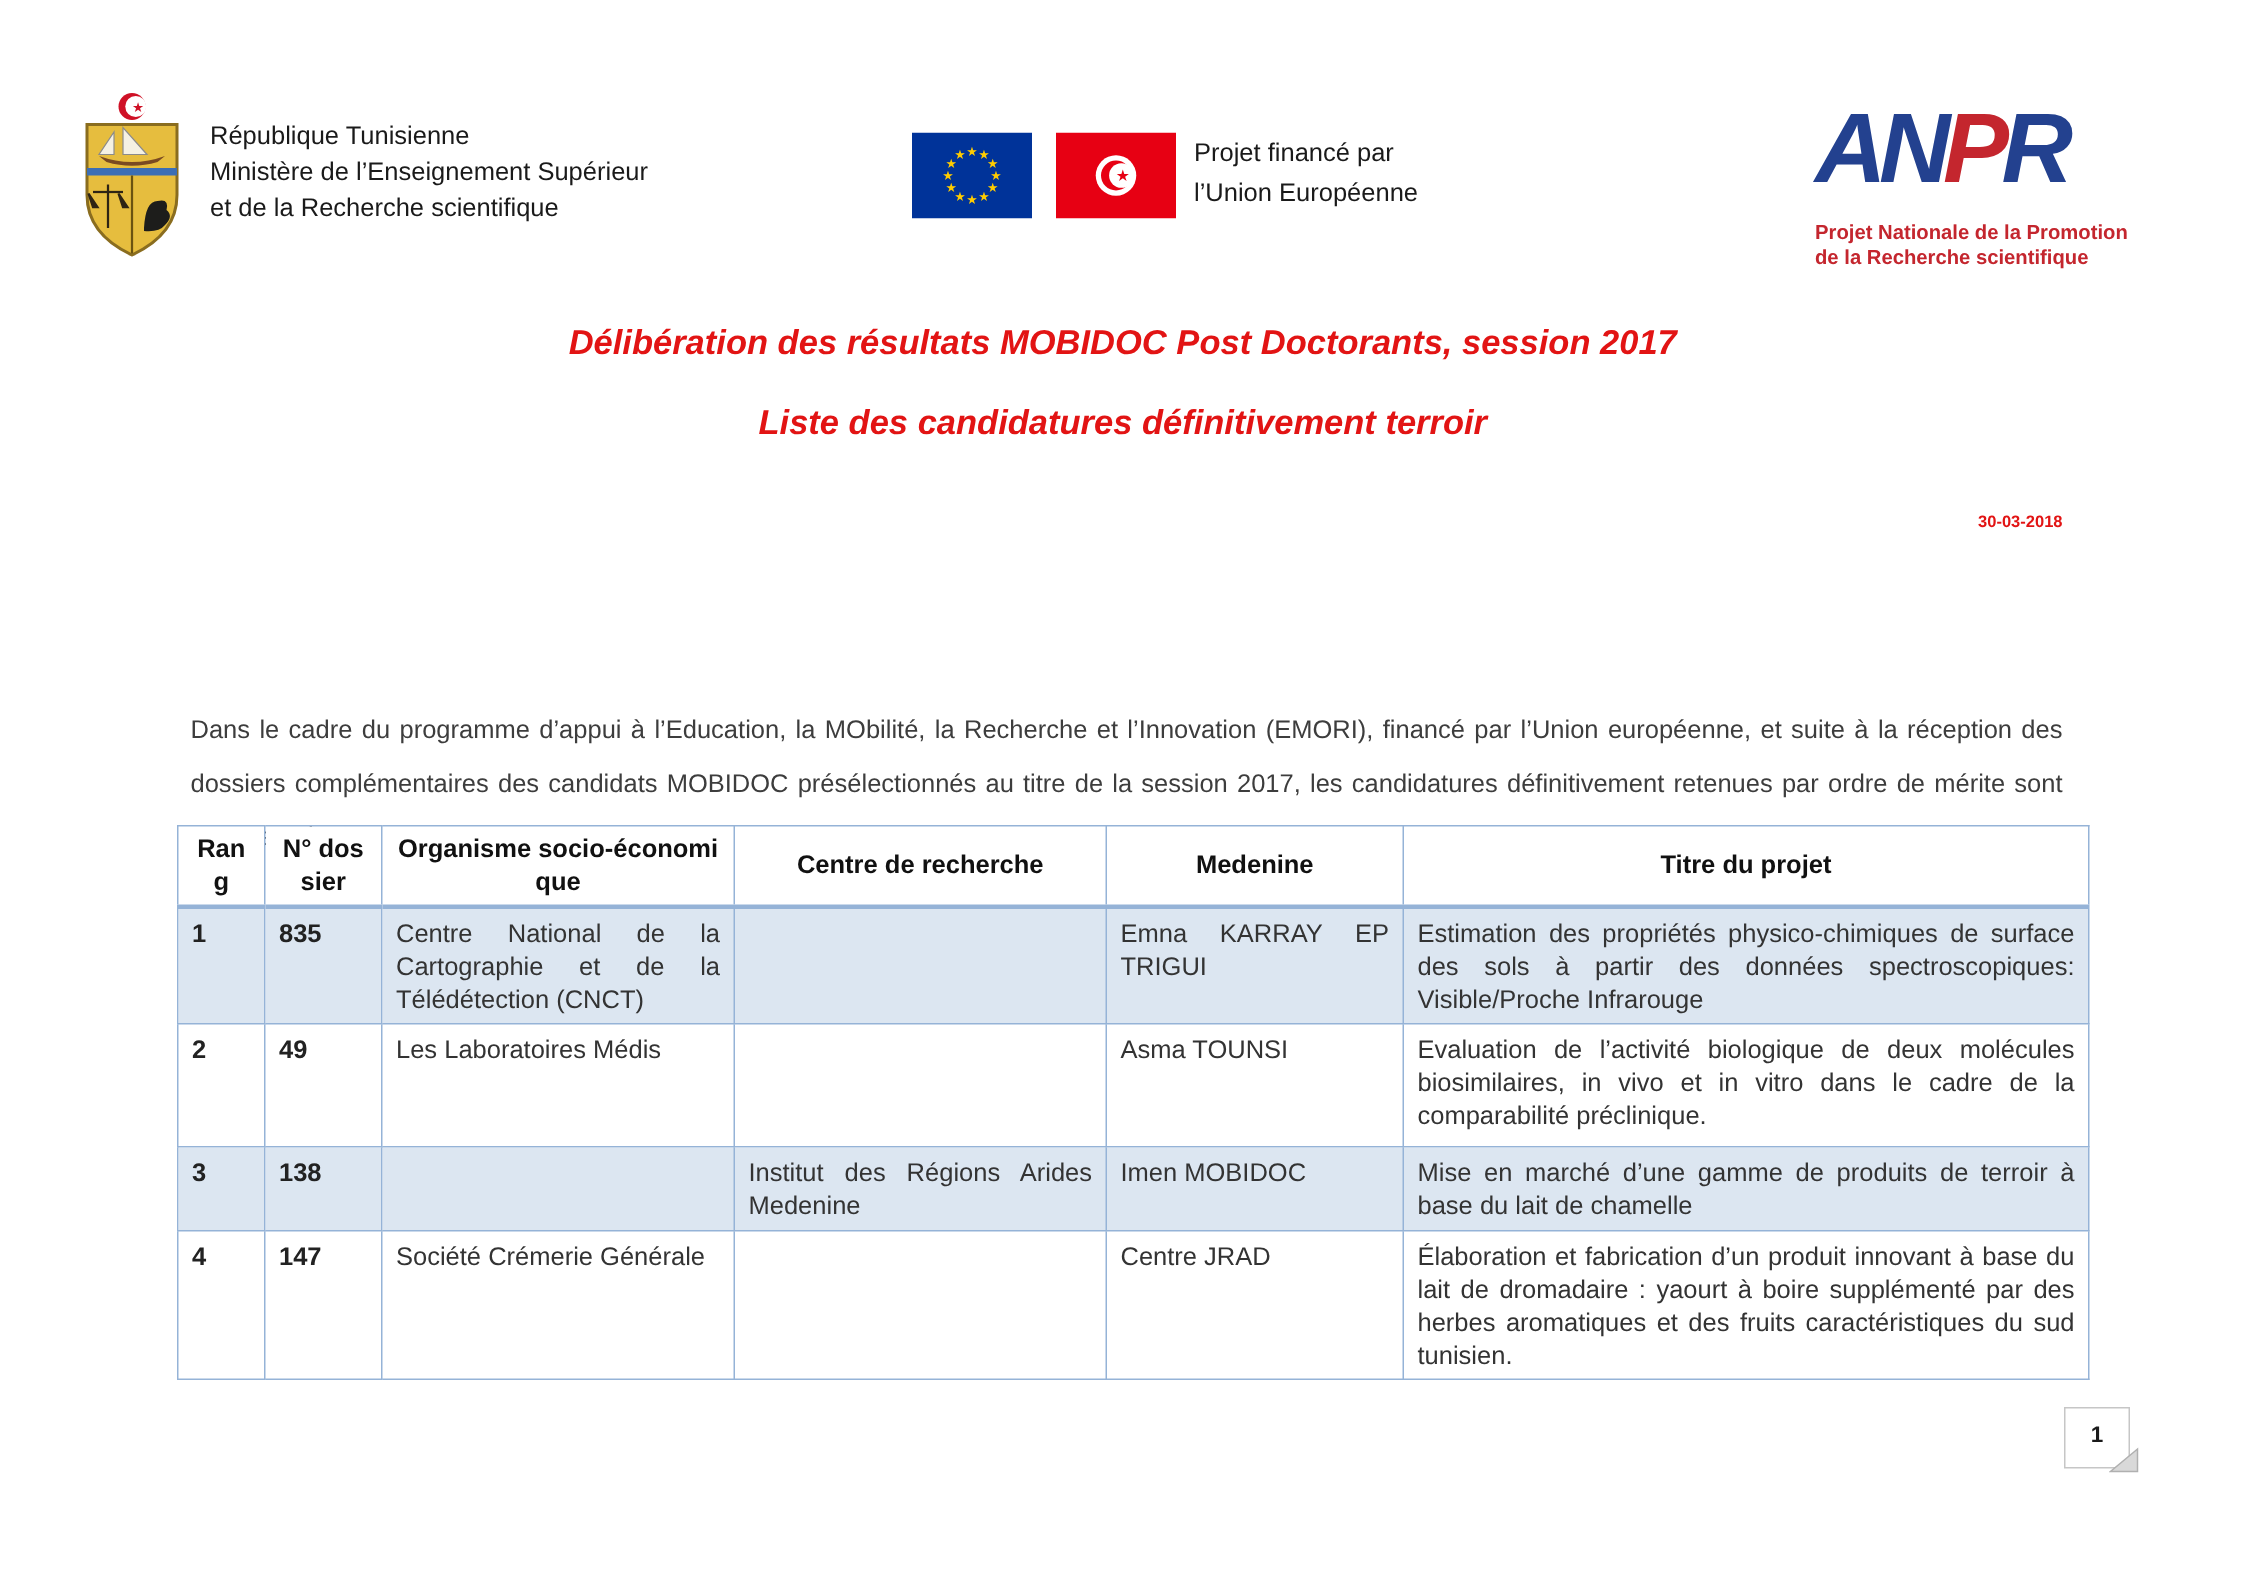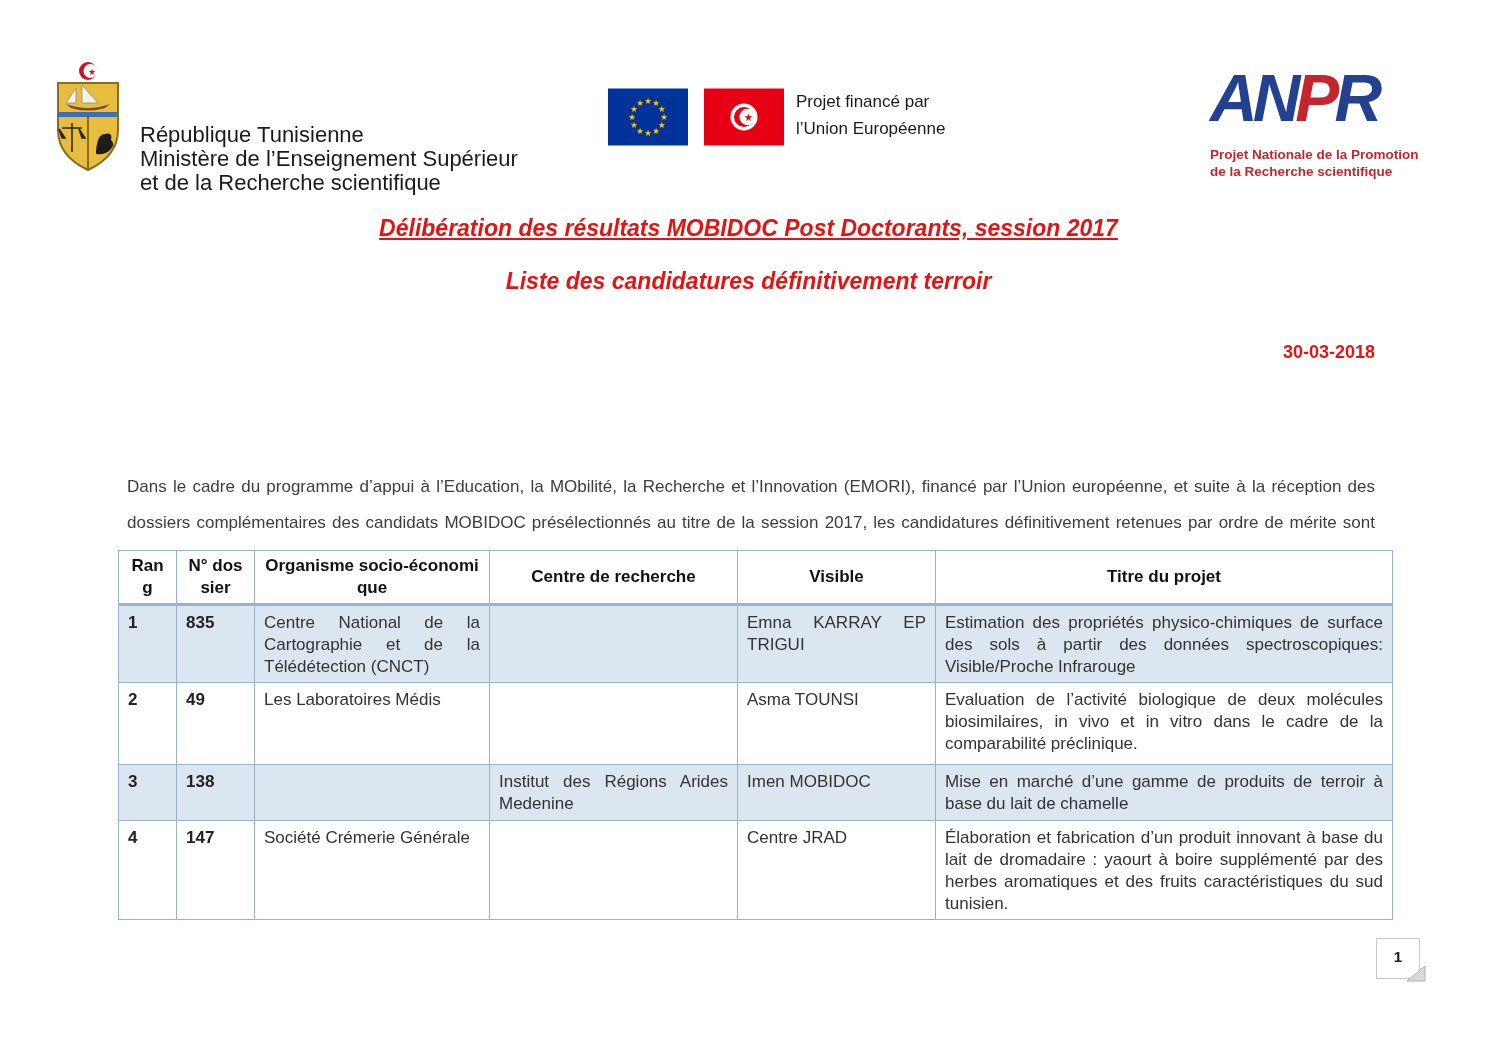--- a/index.html
+++ b/index.html
@@ -15,36 +15,36 @@
     --anpr_red:#c4262e;
   }
   *{margin:0;padding:0;box-sizing:border-box;}
   html,body{background:#ffffff;}
   .page{
     position:relative;width:1497px;height:1058px;background:#ffffff;
     font-family:"Liberation Sans",sans-serif;color:var(--text);overflow:hidden;
   }
   
   .coat{position:absolute;left:52px;top:60px;width:72px;height:112px;}
-  .gov-text{position:absolute;left:140px;top:79px;font-size:22px;line-height:24px;color:#1a1a1a;margin-top:44px;}
+  .gov-text{position:absolute;left:140px;top:79px;font-size:17px;line-height:24px;color:#1a1a1a;}
   .flag{position:absolute;top:88px;width:80px;height:58px;}
   .flag-eu{left:608px;}
   .flag-tn{left:704px;}
   .funding-text{position:absolute;left:796px;top:88px;font-size:17px;line-height:27px;color:#1a1a1a;}
   .anpr{position:absolute;left:1210px;top:52px;width:240px;text-align:left;}
   .anpr-letters{font-size:66px;font-weight:bold;letter-spacing:-5px;line-height:92px;font-style:italic;}
   .anpr-letters .l{color:var(--anpr_blue);}
   .anpr-letters .l.red{color:var(--anpr_red);}
   .anpr-caption{color:var(--anpr_red);font-size:13.5px;font-weight:bold;line-height:17px;margin-top:2px;}
   
   .doc-title{position:absolute;left:0;width:100%;text-align:center;color:var(--red);
     font-size:23px;font-weight:bold;font-style:italic;}
-  .t1{top:215px;text-decoration:underline;}
+  .t1{top:215px;}
   .t2{top:268px;}
-  .doc-date{position:absolute;top:342px;right:122px;color:var(--red);font-size:18px;font-weight:bold;}
+  .doc-date{position:absolute;top:342px;right:122px;color:var(--red);font-size:11px;font-weight:bold;}
   
   .intro{position:absolute;left:127px;top:437px;width:1248px;font-size:17px;line-height:35.5px;
     color:var(--text);text-align:justify;margin-top:32px;}
   
   table.results{position:absolute;left:118px;top:550px;width:1274px;border-collapse:collapse;
     table-layout:fixed;font-size:17px;color:#333;}
   table.results th,table.results td{border:1px solid var(--table_border);padding:4px 9px;overflow:hidden;}
   table.results thead th{font-weight:bold;color:#111;text-align:center;vertical-align:middle;
     height:50px;background:#fff;border-bottom:3px solid var(--table_border);word-break:break-all;line-height:22px;}
   table.results td{vertical-align:top;line-height:22px;padding-top:6px;}
@@ -148,21 +148,21 @@
       <col style="width:248px">
         <col style="width:198px">
         <col style="width:457px">
     </colgroup>
     <thead>
       <tr>
         <th>Rang</th>
         <th>N° dossier</th>
         <th>Organisme socio-économique</th>
         <th>Centre de recherche</th>
-        <th>Visible</th>
+        <th>Medenine</th>
         <th>Titre du projet</th>
       </tr>
     </thead>
     <tbody>
         <tr class="row r0 shaded">
       <td class="c-rang">1</td>
       <td class="c-dossier">835</td>
       <td class="c-org">Centre National de la Cartographie et de la Télédétection (CNCT)</td>
       <td class="c-centre"></td>
       <td class="c-docteur">Emna KARRAY EP TRIGUI</td>

